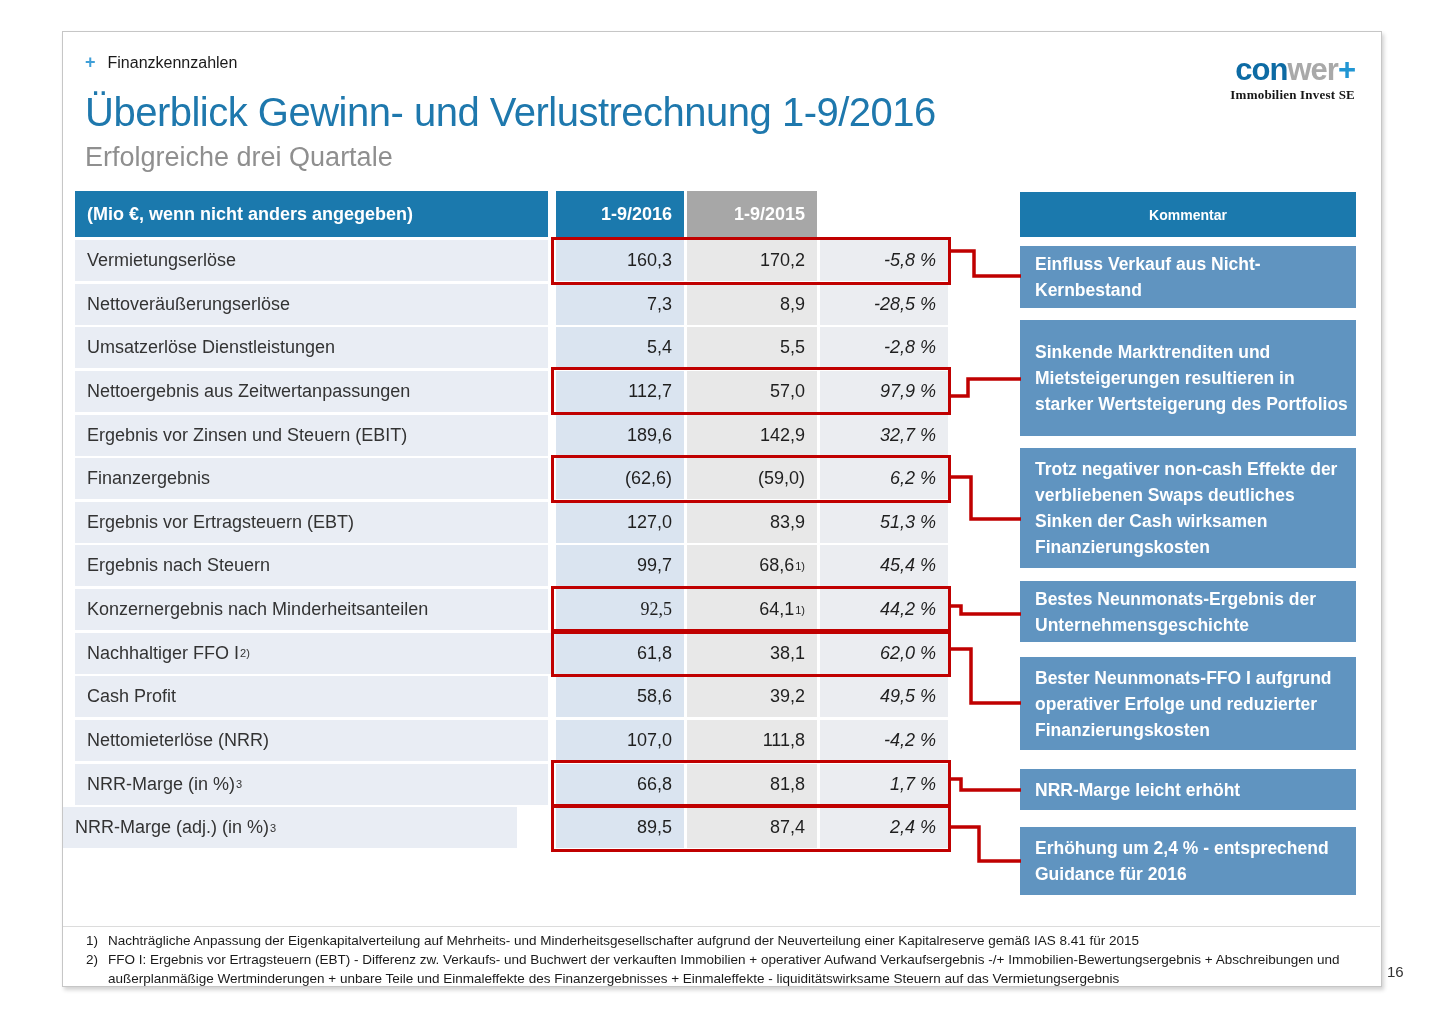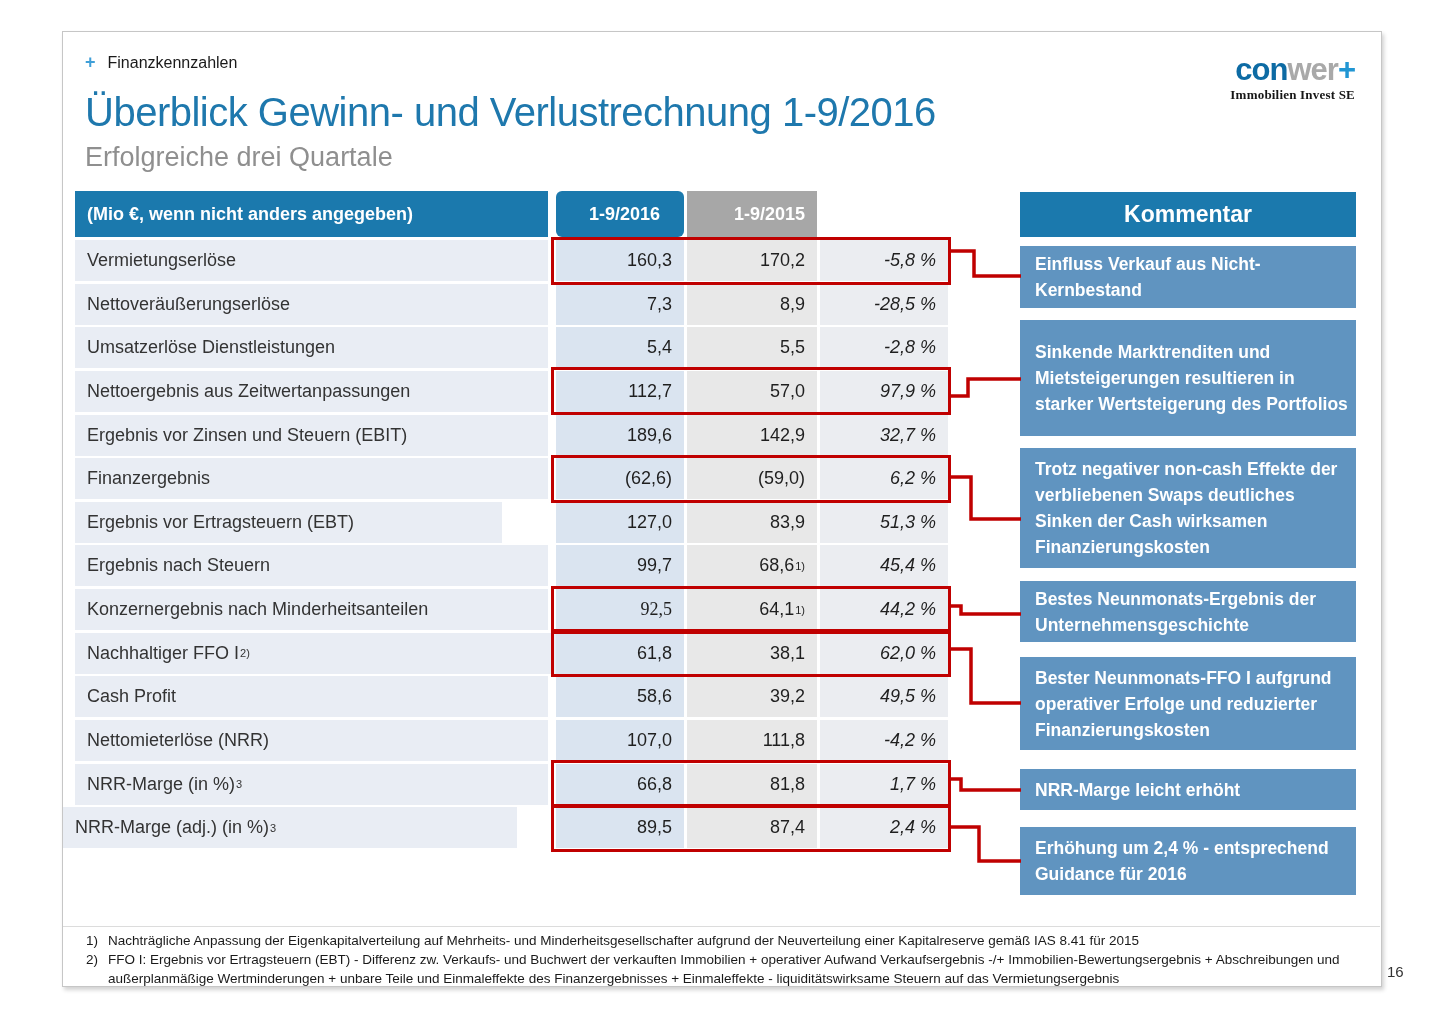--- a/index.html
+++ b/index.html
@@ -20,37 +20,37 @@
   .logo { position:absolute; left:1130px; top:54px; width:225px; text-align:right; line-height:1; }
   .logo-word { font-size:31px; font-weight:bold; letter-spacing:-1px; }
   .logo-word .p1 { color:#0d6ba4; }
   .logo-word .p2 { color:#a9a9a9; }
   .logo-word .p3 { color:#2196d3; }
   .logo-sub { font-family:"Liberation Serif", serif; font-size:13px; font-weight:bold; color:#161616; margin-top:3px; letter-spacing:0.2px; }
 
   .th { position:absolute; top:191px; height:46px; background:#1b79ad; color:#ffffff;
         font-weight:bold; font-size:18px; display:flex; align-items:center; box-sizing:border-box; }
   .th-label { left:75px; width:473px; padding-left:12px; }
-  .th-2016 { left:556px; width:128px; justify-content:flex-end; padding-right:24px;border-radius:6px; }
+  .th-2016 { left:556px; width:128px; justify-content:flex-end; padding-right:12px; }
   .th-2015 { left:687px; width:130px; background:#a7a7a7; justify-content:flex-end; padding-right:12px; }
   .th-chg  { left:820px; width:128px; justify-content:flex-end; padding-right:12px; font-style:italic; }
 
   .cell { position:absolute; height:41px; box-sizing:border-box; display:flex; align-items:center;
           font-size:18px; color:#1f1f1f; }
   .c-label  { background:#e9edf4; padding-left:12px; color:#333333; }
   .c-2016   { background:#dae4f0; justify-content:flex-end; padding-right:12px; }
   .c-2015   { background:#e8e8e8; justify-content:flex-end; padding-right:12px; }
   .c-chg    { background:#ebedf1; justify-content:flex-end; padding-right:12px; font-style:italic; }
   .cell sup { font-size:11px; line-height:0; margin-left:1px; }
 
   .redbox { position:absolute; left:551px; width:400px; height:48px; box-sizing:border-box;
             border:3.5px solid #c00000; z-index:5; pointer-events:none; }
 
   .comment-header { position:absolute; left:1020px; top:192px; width:336px; height:45px;
-            background:#1b79ad; color:#fff; font-weight:bold; font-size:23px;
+            background:#1b79ad; color:#fff; font-weight:bold; font-size:14px;
             display:flex; align-items:center; justify-content:center; }
   .cbox { position:absolute; left:1020px; width:336px; background:#6094c0; color:#ffffff;
           font-weight:bold; font-size:17.5px; line-height:26px; box-sizing:border-box;
           display:flex; align-items:center; padding:4px 8px 4px 15px; z-index:3; }
 
   #connectors { position:absolute; left:0; top:0; width:1440px; height:1019px; z-index:4; pointer-events:none; }
   #connectors polyline { fill:none; stroke:#c00000; stroke-width:3.5px; }
 
   .fn-divider { position:absolute; left:63px; top:926px; width:1317px; height:1px; background:#dcdcdc; }
   .fn { position:absolute; left:86px; width:1284px; font-size:13.5px; line-height:19px; color:#1a1a1a; display:flex; }
@@ -149,21 +149,21 @@
       <div class="cell c-2016" style="left: 556px; top: 458.15px; width: 128px;">
         <span>(62,6)</span>
       </div>
       <div class="cell c-2015" style="left: 687px; top: 458.15px; width: 130px;">
         <span>(59,0)</span>
       </div>
       <div class="cell c-chg" style="left: 820px; top: 458.15px; width: 128px;">
         <span>6,2 %</span>
       </div>
       <div class="redbox" style="top: 454.65px;"></div>
-      <div class="cell c-label" style="left: 75px; top: 501.78px; width: 427px;">
+      <div class="cell c-label" style="left: 75px; top: 501.78px; width: 473px;">
         <span>Ergebnis vor Ertragsteuern (EBT)</span>
       </div>
       <div class="cell c-2016" style="left: 556px; top: 501.78px; width: 128px;">
         <span>127,0</span>
       </div>
       <div class="cell c-2015" style="left: 687px; top: 501.78px; width: 130px;">
         <span>83,9</span>
       </div>
       <div class="cell c-chg" style="left: 820px; top: 501.78px; width: 128px;">
         <span>51,3 %</span>

